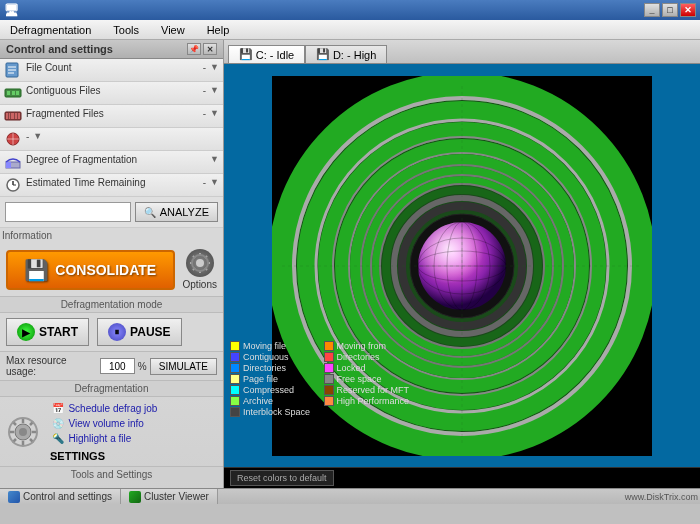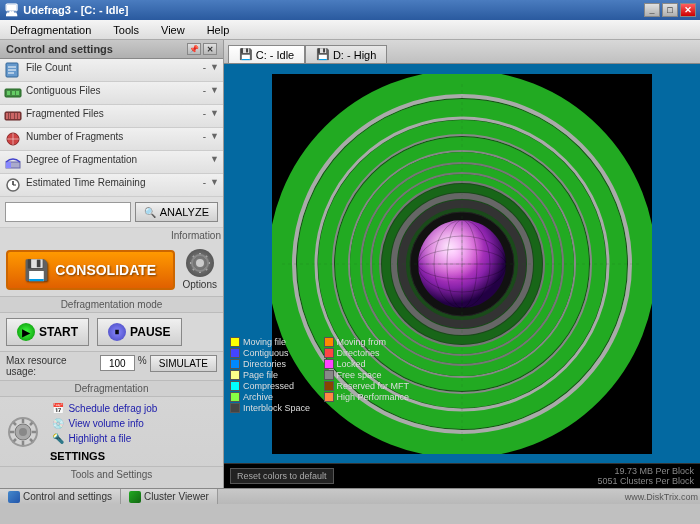--- a/index.html
+++ b/index.html
@@ -124,21 +124,21 @@
       background: linear-gradient(to bottom, #f0f0f0, #d0d0d0);
       border: 1px solid #888;
       padding: 3px 8px;
       cursor: pointer;
       font-size: 11px;
       display: flex;
       align-items: center;
       gap: 3px;
     }
     .information-label {
-      text-align: right;
+      text-align: left;
       padding: 2px;
       font-size: 10px;
       color: #555;
       background: #d8d8d8;
     }
 
     
     .action-area {
       padding: 6px;
       background: #d8d8d8;
@@ -214,21 +214,21 @@
       font-size: 10px;
     }
     .pause-icon {
       width: 18px; height: 18px;
       background: radial-gradient(circle, #8888ff, #4444bb);
       border-radius: 50%;
       display: flex; align-items: center; justify-content: center;
       font-size: 10px;
     }
     .resource-row {
-      display: flex; align-items: flex-start; gap: 3px;
+      display: flex; align-items: center; gap: 3px;
       font-size: 10px; color: #333; padding: 3px 6px;
       background: #d4d4d4;
       border-bottom: 1px solid #bbb;
     }
     .resource-input {
       width: 35px; height: 16px;
       border: 1px solid #888;
       font-size: 10px;
       text-align: center;
       background: white;
@@ -391,21 +391,20 @@
       top: 50%;
       left: 50%;
       transform: translate(-50%, -50%);
     }
   </style>
 </head>
 <body>
 
 <div id="title-bar">
   <span style="font-size:12px;">🖥</span>
-  <span class="title-text">Udefrag3 - [C: - Idle]</span>
   <div id="title-controls">
     <div class="title-btn">_</div>
     <div class="title-btn">□</div>
     <div class="title-btn close-btn">✕</div>
   </div>
 </div>
 
 <div id="menu-bar">
   <span class="menu-item">Defragmentation</span>
   <span class="menu-item">Tools</span>
@@ -470,21 +469,20 @@
     </div>
 
     <div class="stat-row">
       <div class="stat-icon disk-icon">
         <svg width="18" height="16">
             <circle cx="9" cy="8" r="6" fill="#cc4444" stroke="#882222" stroke-width="1"></circle>
             <line x1="9" y1="2" x2="9" y2="14" stroke="white" stroke-width="0.5"></line>
             <line x1="3" y1="8" x2="15" y2="8" stroke="white" stroke-width="0.5"></line>
           </svg>
       </div>
-      <span class="stat-label">Number of Fragments</span>
       <span class="stat-value">-</span>
       <span class="stat-arrow">▼</span>
     </div>
 
     <div class="stat-row">
       <div class="stat-icon disk-icon">
         <svg width="18" height="16">
             <rect x="2" y="8" width="14" height="6" fill="#aaaacc" stroke="#6666aa" stroke-width="1"></rect>
             <rect x="2" y="8" width="5" height="6" fill="#8888ff"></rect>
             <path d="M2 8 Q9 2 16 8" stroke="#4444cc" stroke-width="1.5" fill="none"></path>
@@ -714,24 +712,20 @@
         <div class="legend-item">
           <div class="legend-color" style="background:#444444;"></div>
           <span>Interblock Space</span>
         </div>
       </div>
 
     </div>
 
     <div id="bottom-bar">
       <button class="reset-btn">Reset colors to default</button>
-      <div style="display:flex;flex-direction:column;align-items:flex-end;font-size:9px;color:#888;">
-        <span>19.73 MB Per Block</span>
-        <span>5051 Clusters Per Block</span>
-      </div>
     </div>
 
   </div>
 
 </div>
 
 <div id="status-bar">
   <div class="status-tab">
     <div class="status-icon" style="background:linear-gradient(135deg,#4488cc,#2255aa);"></div>
     <span>Control and settings</span>

